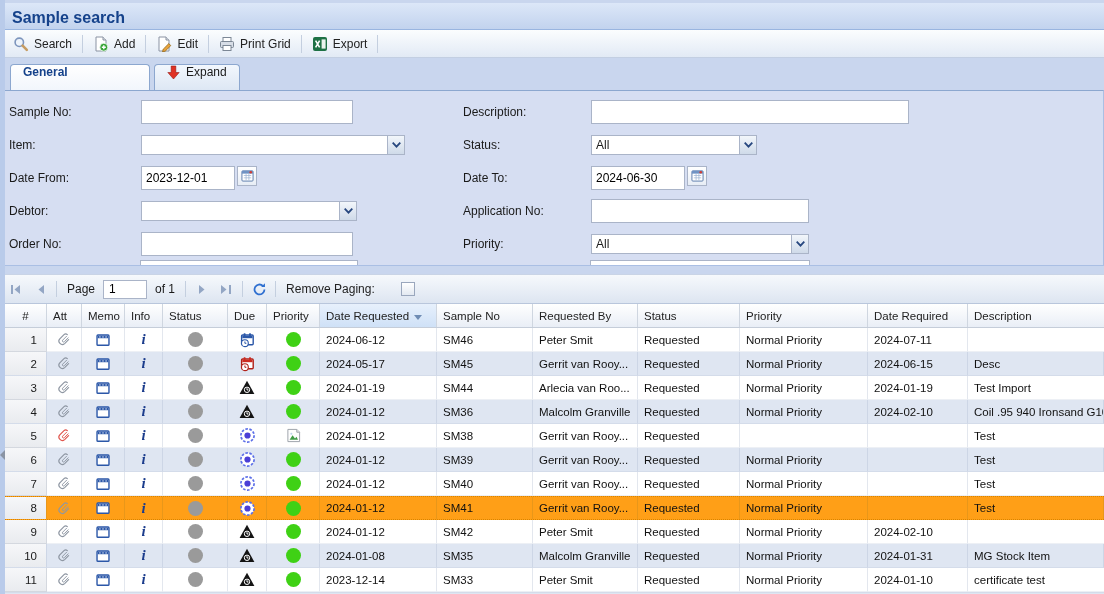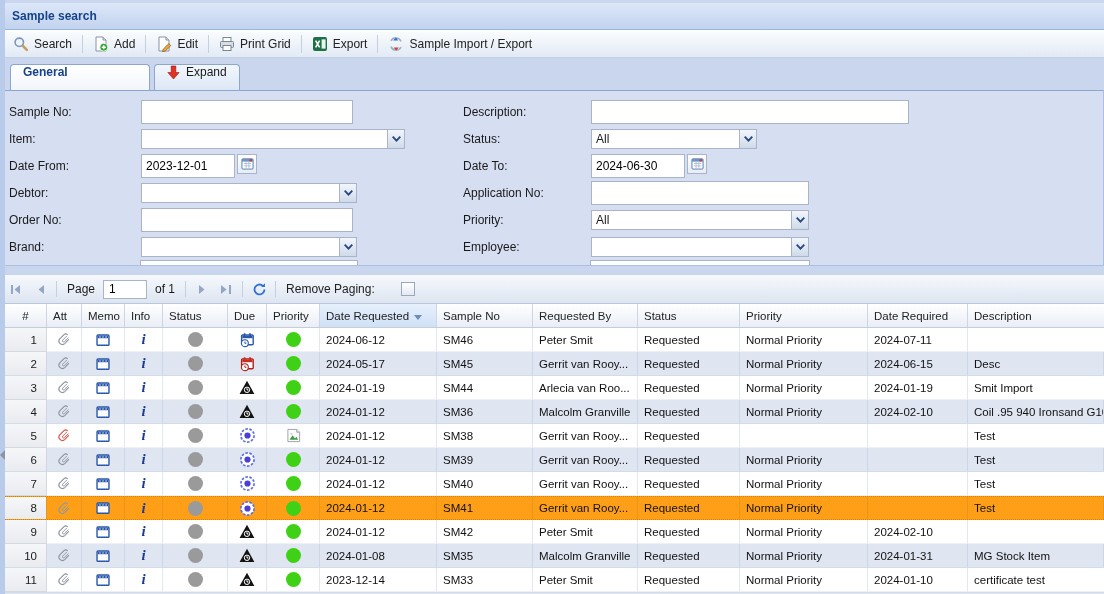--- a/index.html
+++ b/index.html
@@ -12,21 +12,21 @@
     color:#1a1a1a;
   }
   .frame-left { position:absolute; left:0; top:0; bottom:0; width:5px; background:#b9cbea; z-index:50; }
   .app { position:absolute; left:0; top:0; width:1104px; }
 
   
   .titlebar {
     height:27px; margin-top:3px; padding:6px 0 0 12px;
     background:linear-gradient(#dce7f8,#c2d3ee);
     border-bottom:1px solid #99b5e0;
-    font-weight:bold; color:#15428b; font-size:12px;
+    font-weight:bold; color:#15428b; font-size:16px;
   }
 
   
   .toolbar {
     height:28px; display:flex; align-items:center;
     background:linear-gradient(#fbfdfe,#e2eaf5);
     border-bottom:1px solid #c3cfe2;
     padding-left:6px;
   }
   .tb-btn { display:flex; align-items:center; gap:5px; padding:3px 7px; border-radius:3px; cursor:pointer; color:#222; }
@@ -50,21 +50,21 @@
   
   .formpanel {
     position:relative; height:176px;
     background:#d6def2;
     border:1px solid #aabfe4; border-top:1px solid #8ca7cf;
     overflow:hidden;
   }
   .fcol { position:absolute; top:10px; }
   .fcol-left { left:8px; }
   .fcol-right { left:462px; }
-  .frow { display:flex; align-items:center; height:21px; margin-bottom:6px; }
+  .frow { display:flex; align-items:center; height:21px; margin-bottom:12px; }
   .flabel { display:inline-block; }
   .fcol-left .flabel { width:132px; }
   .fcol-right .flabel { width:128px; }
   .inp {
     height:24px; border:1px solid #aab4c8; background:#fff; font:12px "Liberation Sans",sans-serif;
     padding:0 4px; color:#000;
   }
   .combo { display:flex; height:20px; cursor:pointer; }
   .combo-val {
     flex:1; background:#fff; border:1px solid #aab4c8; border-right:none;
@@ -212,31 +212,20 @@
         <span>
           <svg width="16" height="16" viewBox="0 0 16 16">
             <rect x="1" y="1" width="14" height="14" rx="2" fill="#1e7145"></rect>
             <rect x="9.6" y="3.4" width="4" height="9.2" fill="#eaf3ee"></rect>
             <path d="M3.6 4.6l4 6.8M7.6 4.6l-4 6.8" stroke="#fff" stroke-width="1.6"></path>
           </svg>
         </span>
         <span>Export</span>
       </div>
       <div class="tb-sep"></div>
-      <div class="tb-btn">
-        <span>
-          <svg width="16" height="16" viewBox="0 0 16 16">
-            <path d="M3 10.6a5.5 5.5 0 0 0 10 .5" fill="none" stroke="#9fb0c8" stroke-width="1.6"></path>
-            <path d="M13 5.4a5.5 5.5 0 0 0-10-.5" fill="none" stroke="#9fb0c8" stroke-width="1.6"></path>
-            <path d="M5.2 4.6 8 1.4l2.2 3.2z" fill="#2e6fd0"></path>
-            <path d="M10.8 11.4 8 14.6 5.8 11.4z" fill="#d23c32"></path>
-          </svg>
-        </span>
-        <span>Sample Import / Export</span>
-      </div>
     </div>
 
   <div class="tabstrip">
     <div class="tab active">
       <span>General</span>
     </div>
     <div class="tab">
       <svg width="13" height="15" viewBox="0 0 14 16">
           <path d="M4.5 1h5v7h3.6L7 15 0.9 8h3.6z" fill="#e03224" stroke="#8e1410" stroke-width="0.6"></path>
         </svg>
@@ -586,21 +575,21 @@
           </div>
           <div class="gcell icon c6">
             <span class="dot" style="background:#3fd115"></span>
           </div>
           <div class="gcell c7">2024-01-19</div>
           <div class="gcell c8">SM44</div>
           <div class="gcell c9">Arlecia van Roo...</div>
           <div class="gcell c10">Requested</div>
           <div class="gcell c11">Normal Priority</div>
           <div class="gcell c12">2024-01-19</div>
-          <div class="gcell c13">Smit Import</div>
+          <div class="gcell c13">Test Import</div>
         </div>
         <div class="grow alt">
           <div class="gcell num c0">4</div>
           <div class="gcell icon c1" style="color: rgb(143, 151, 163);">
             <svg width="14" height="15" viewBox="0 0 16 16">
               <path d="M11.8 2.4a2.7 2.7 0 0 0-3.8 0L3.2 7.2a3.9 3.9 0 0 0 5.5 5.5l4.5-4.5" fill="none" stroke="currentColor" stroke-width="1.4" stroke-linecap="round"></path>
               <path d="M10.9 4.3 6.5 8.7a1.25 1.25 0 0 0 1.8 1.8l4.4-4.4" fill="none" stroke="currentColor" stroke-width="1.1" stroke-linecap="round"></path>
             </svg>
           </div>
           <div class="gcell icon c2">

